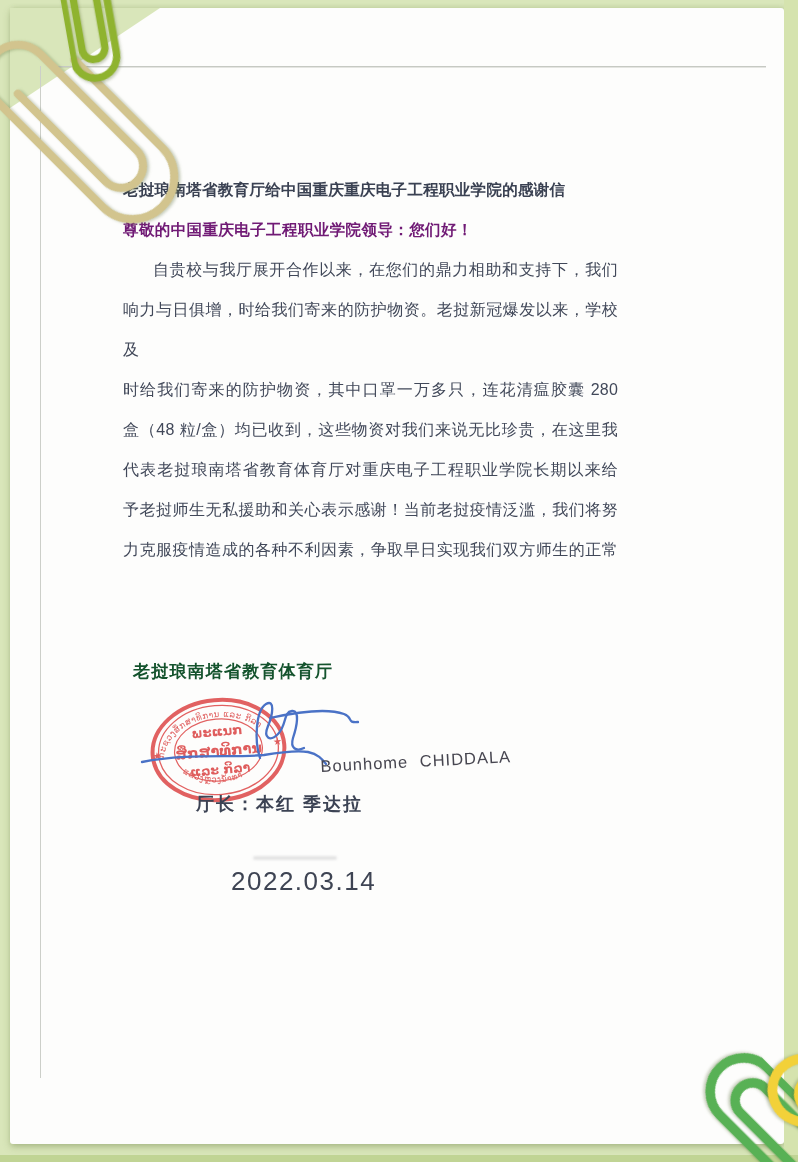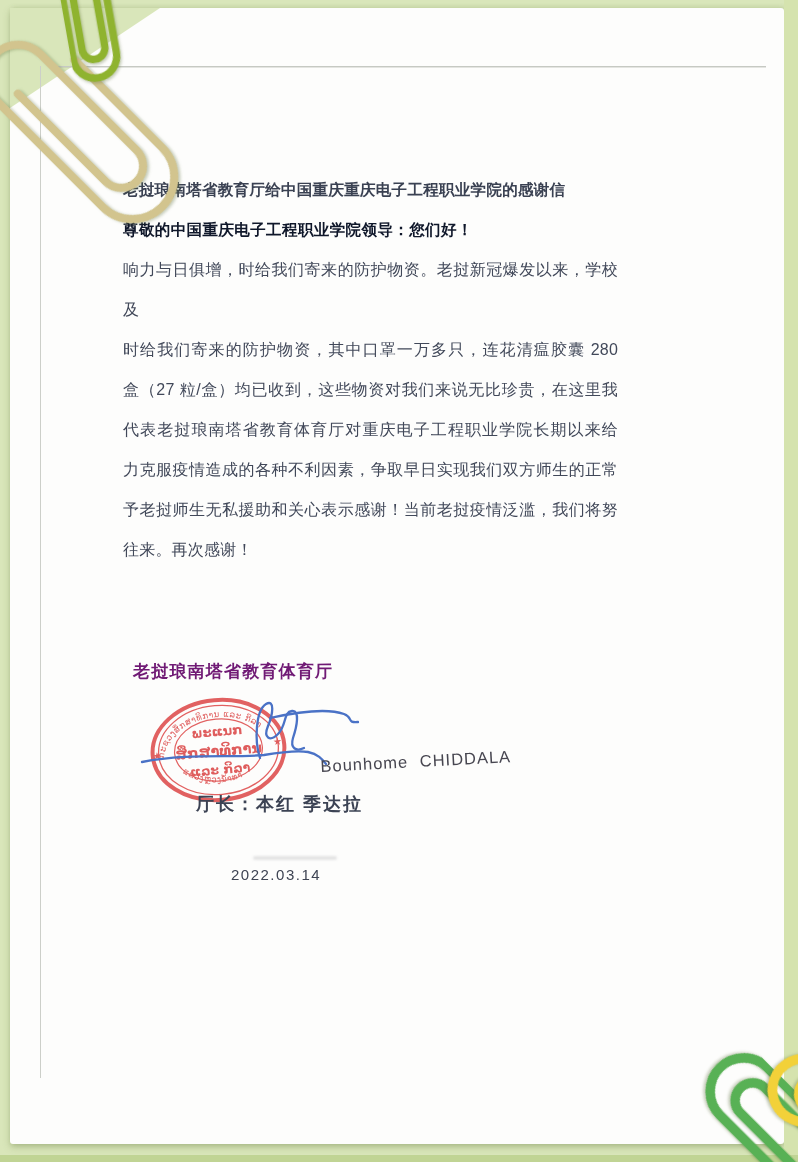--- a/index.html
+++ b/index.html
@@ -33,42 +33,42 @@
   }
   .right-strip{
     position:absolute;right:0;top:0;width:14px;height:1162px;background:#d5e3ae;
   }
   
   .letter{position:absolute;left:123px;top:170px;width:495px;color:#3f4657;}
   .title{
     font-weight:bold;font-size:15.5px;letter-spacing:.3px;line-height:40px;color:#3a4152;
   }
   .salutation{
-    font-weight:bold;font-size:15.5px;letter-spacing:.4px;line-height:40px;color:#0f172a;
+    font-weight:bold;font-size:15.5px;letter-spacing:.4px;line-height:40px;color:#701a75;
   }
   .bodyline{
     font-size:16px;line-height:40px;letter-spacing:.2px;
     text-align:justify;text-align-last:justify;color:#414859;
   }
   .bodyline.first{padding-left:30px;}
   .bodyline.last{text-align-last:left;}
   .closing-org{
     position:absolute;left:133px;top:660px;font-weight:bold;font-size:17px;
-    letter-spacing:1.2px;color:#701a75;
+    letter-spacing:1.2px;color:#14532d;
   }
   .signer-title{
     position:absolute;left:196px;top:792px;font-weight:bold;font-size:18px;
     letter-spacing:2px;color:#3c4354;text-align:right;
   }
   .sig-name{
     position:absolute;left:321px;top:757px;font-size:16.5px;letter-spacing:1px;
     word-spacing:6px;color:#474650;transform:rotate(-3deg);transform-origin:left bottom;
   }
   .letter-date{
-    position:absolute;left:231px;top:866px;font-size:15px;letter-spacing:1.5px;color:#3e4453;
+    position:absolute;left:231px;top:866px;font-size:26px;letter-spacing:1.5px;color:#3e4453;
   }
   .smudge{
     position:absolute;left:253px;top:856px;width:84px;height:4px;border-radius:2px;
     background:rgba(140,140,145,.22);filter:blur(1px);
   }
   
   .seal{
     position:absolute;left:134px;top:686px;opacity:.88;mix-blend-mode:multiply;
     transform:rotate(-5deg);
   }
@@ -96,27 +96,27 @@
 
   <div class="card">
     <div class="corner-wedge"></div>
     <div class="paper-top-edge"></div>
     <div class="paper-left-edge"></div>
   </div>
 
   <div class="letter">
     <div class="title">老挝琅南塔省教育厅给中国重庆重庆电子工程职业学院的感谢信</div>
     <div class="salutation">尊敬的中国重庆电子工程职业学院领导：您们好！</div>
+    <div class="bodyline first">自贵校与我厅展开合作以来，在您们的鼎力相助和支持下，我们</div>
     <div class="bodyline">响力与日俱增，时给我们寄来的防护物资。老挝新冠爆发以来，学校及</div>
     <div class="bodyline">时给我们寄来的防护物资，其中口罩一万多只，连花清瘟胶囊 280</div>
-    <div class="bodyline">盒（27 粒/盒）均已收到，这些物资对我们来说无比珍贵，在这里我</div>
+    <div class="bodyline">盒（48 粒/盒）均已收到，这些物资对我们来说无比珍贵，在这里我</div>
     <div class="bodyline">代表老挝琅南塔省教育体育厅对重庆电子工程职业学院长期以来给</div>
+    <div class="bodyline">予老挝师生无私援助和关心表示感谢！当前老挝疫情泛滥，我们将努</div>
     <div class="bodyline">力克服疫情造成的各种不利因素，争取早日实现我们双方师生的正常</div>
-    <div class="bodyline">予老挝师生无私援助和关心表示感谢！当前老挝疫情泛滥，我们将努</div>
-    <div class="bodyline last">往来。再次感谢！</div>
   </div>
 
   <div class="closing-org">老挝琅南塔省教育体育厅</div>
 
   <svg class="seal" width="170" height="140" viewBox="0 0 170 140">
     <defs>
       <path id="arcTop" d="M 30 74 A 55 40 0 0 1 140 68"></path>
       <path id="arcBottom" d="M 38 70 A 49 34 0 0 0 134 68"></path>
     </defs>
     <ellipse cx="85" cy="64" rx="66" ry="50" fill="none" stroke-width="4" stroke="#e04c4c"></ellipse>

